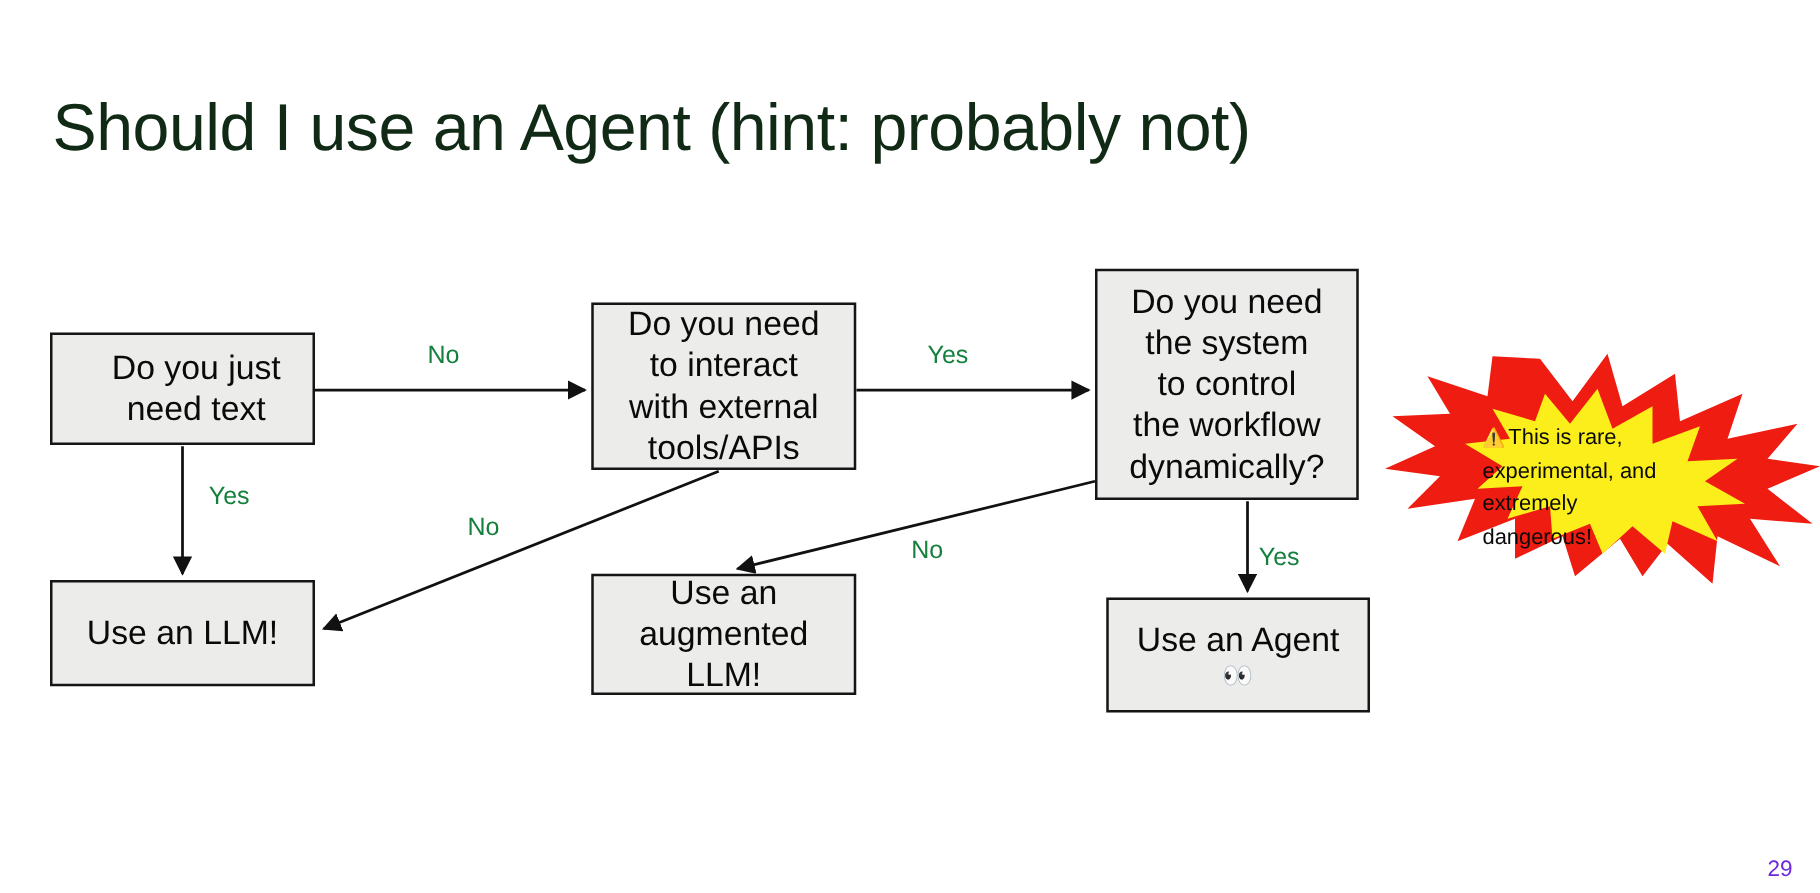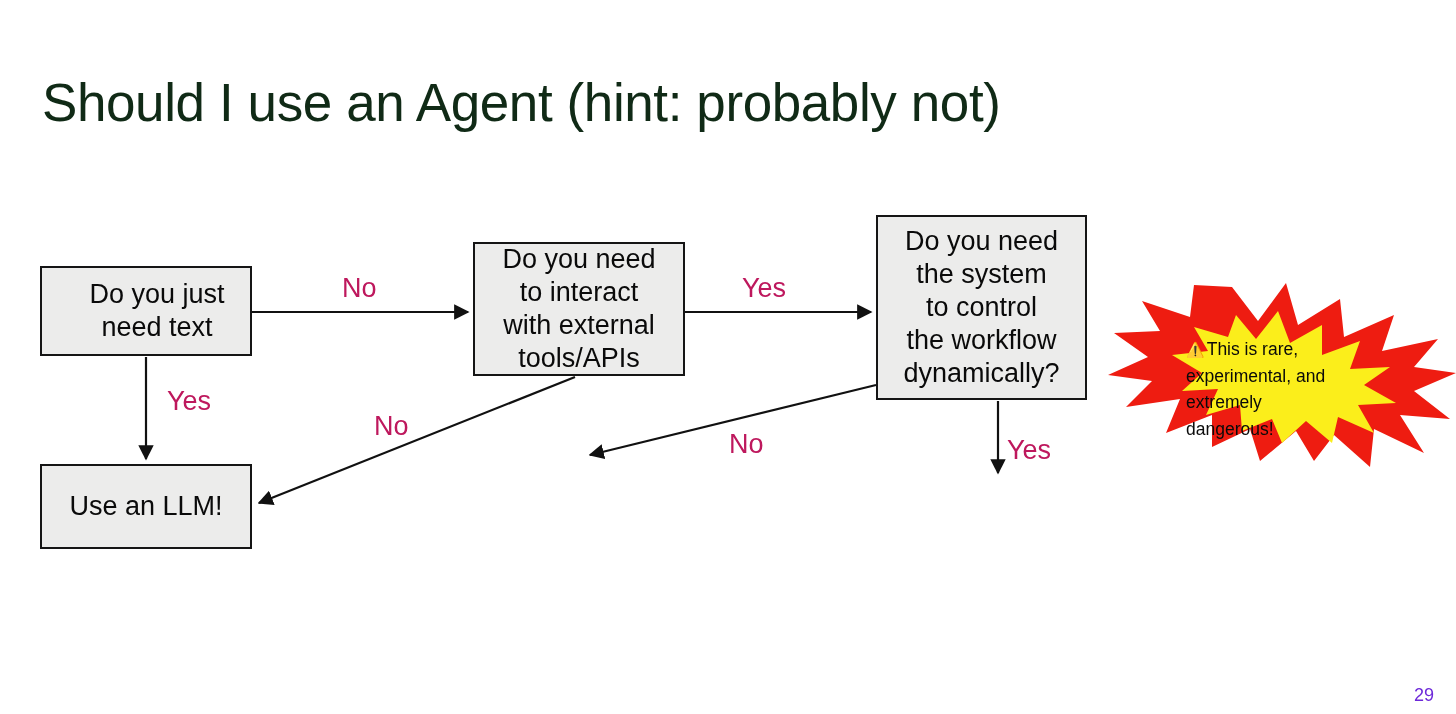--- a/index.html
+++ b/index.html
@@ -85,22 +85,22 @@
   }
   .node-emoji {
     font-size: 20px;
     line-height: 1;
     margin-top: 2px;
   }
 
   
   .edge-label {
     position: absolute;
-    font-size: 27px;
-    color: #be185d;
+    font-size: 20px;
+    color: #15803d;
     white-space: nowrap;
   }
   #lbl-no-1   { left: 342px;  top: 273px; }
   #lbl-yes-1  { left: 167px;  top: 386px; }
   #lbl-yes-2  { left: 742px;  top: 273px; }
   #lbl-no-2   { left: 374px;  top: 411px; }
   #lbl-no-3   { left: 729px;  top: 429px; }
   #lbl-yes-3  { left: 1007px; top: 435px; }
 
   
@@ -181,21 +181,30 @@
 tools/APIs</div>
 
     <div class="node" id="node-workflow">Do you need
 the system
 to control
 the workflow
 dynamically?</div>
 
     <div class="node" id="node-use-llm">Use an LLM!</div>
 
-
+    <div class="node" id="node-augmented">Use an
+augmented
+LLM!</div>
+
+    <div class="node" id="node-use-agent">
+      <div class="node-stack">
+        <span>Use an Agent</span>
+        <span class="node-emoji">👀</span>
+      </div>
+    </div>
 
     <div class="edge-label" id="lbl-no-1">No</div>
 
     <div class="edge-label" id="lbl-yes-1">Yes</div>
 
     <div class="edge-label" id="lbl-yes-2">Yes</div>
 
     <div class="edge-label" id="lbl-no-2">No</div>
 
     <div class="edge-label" id="lbl-no-3">No</div>

